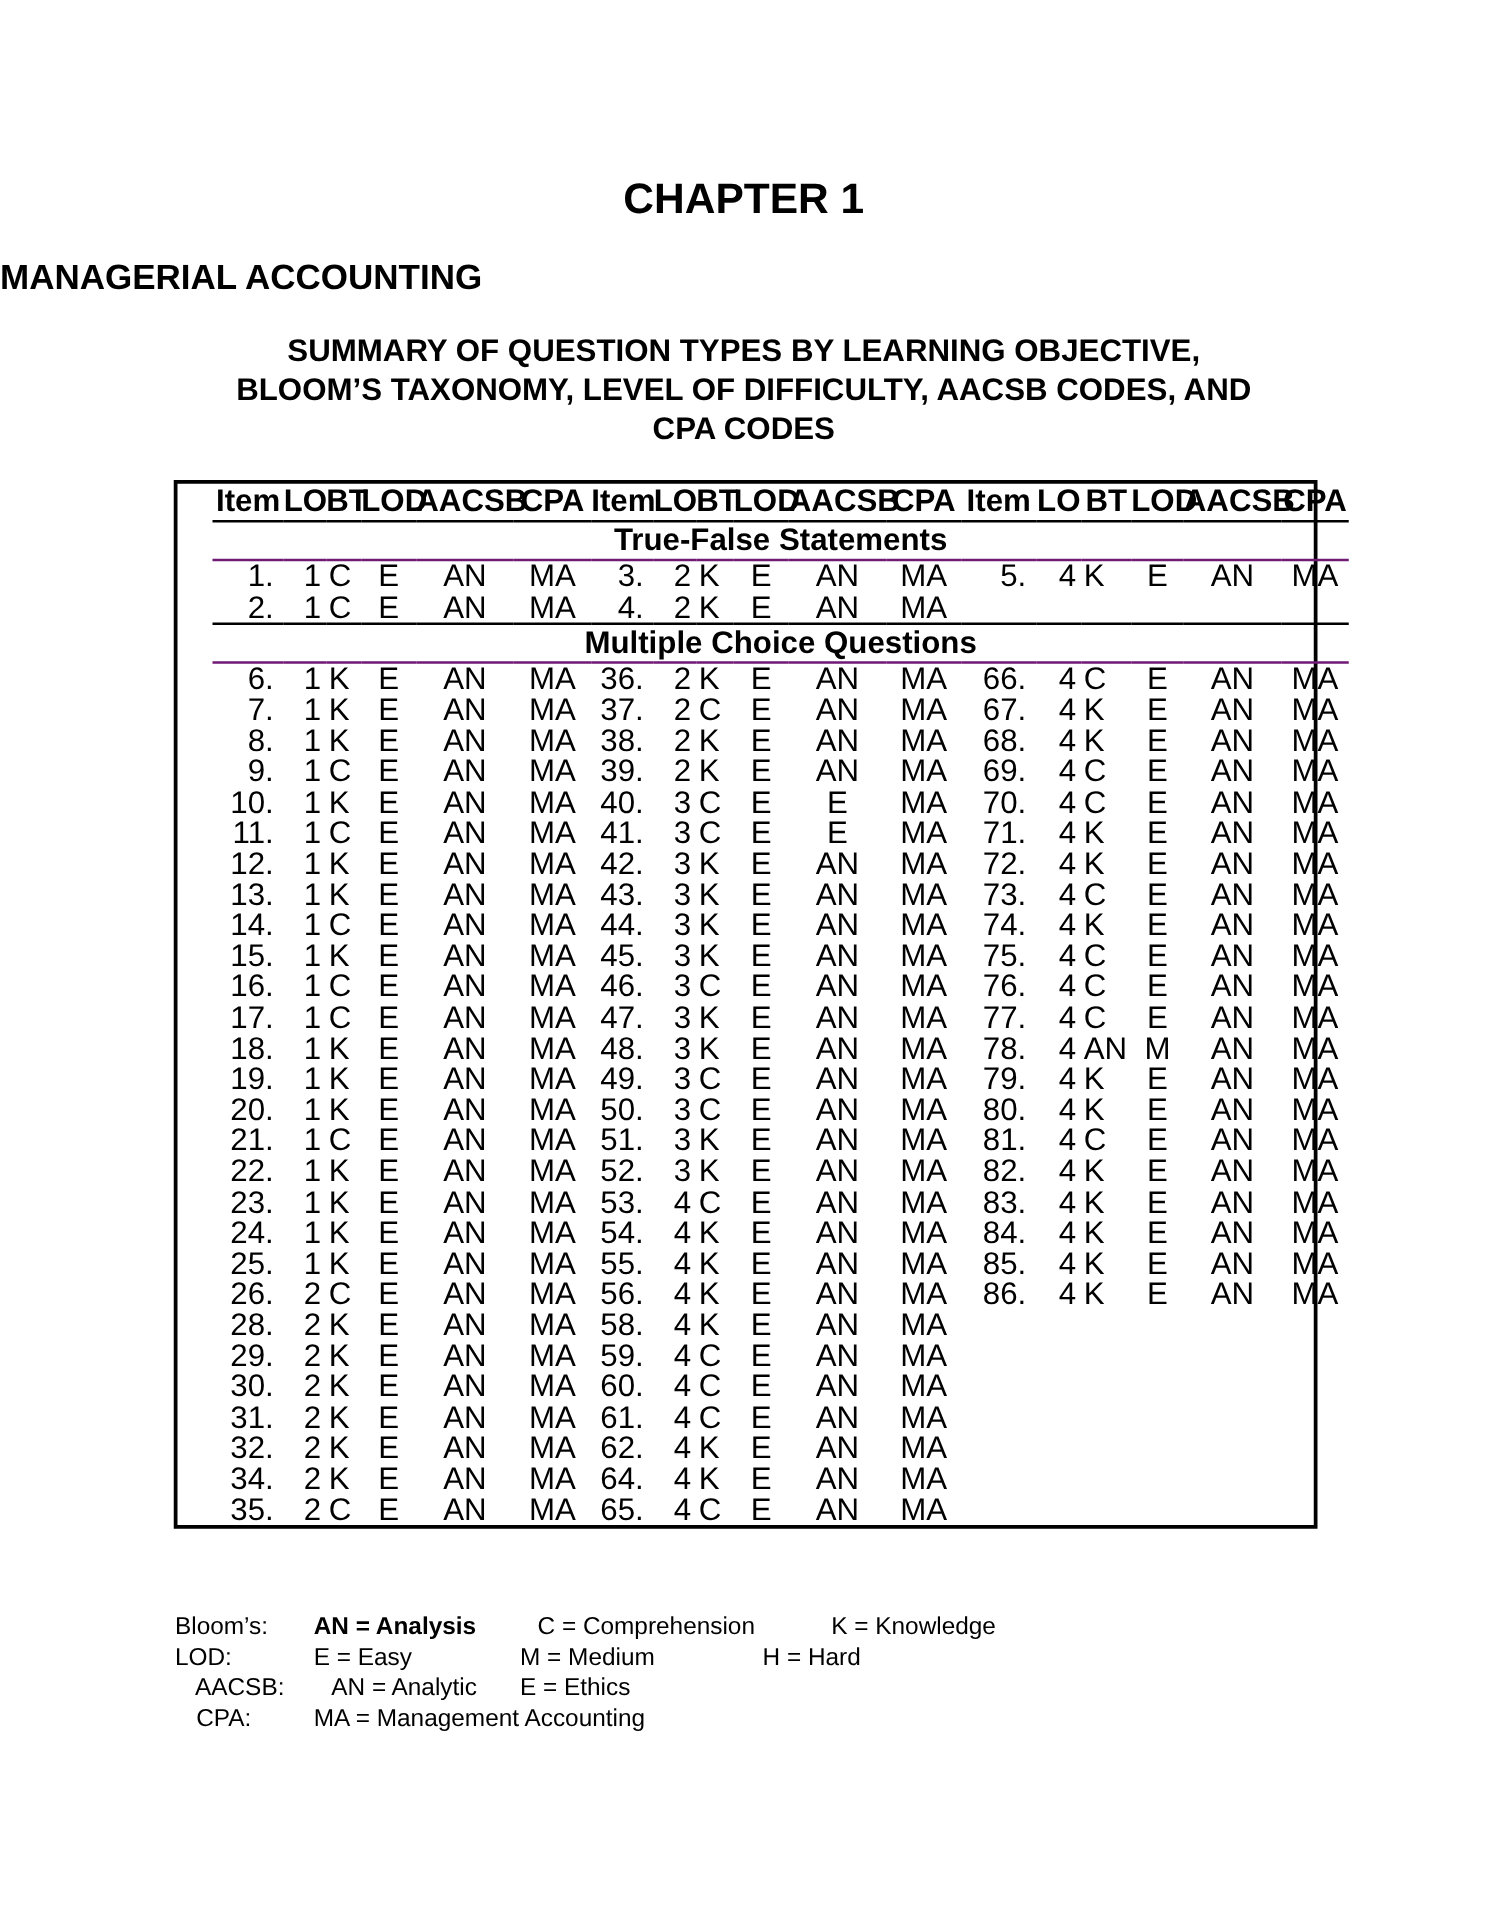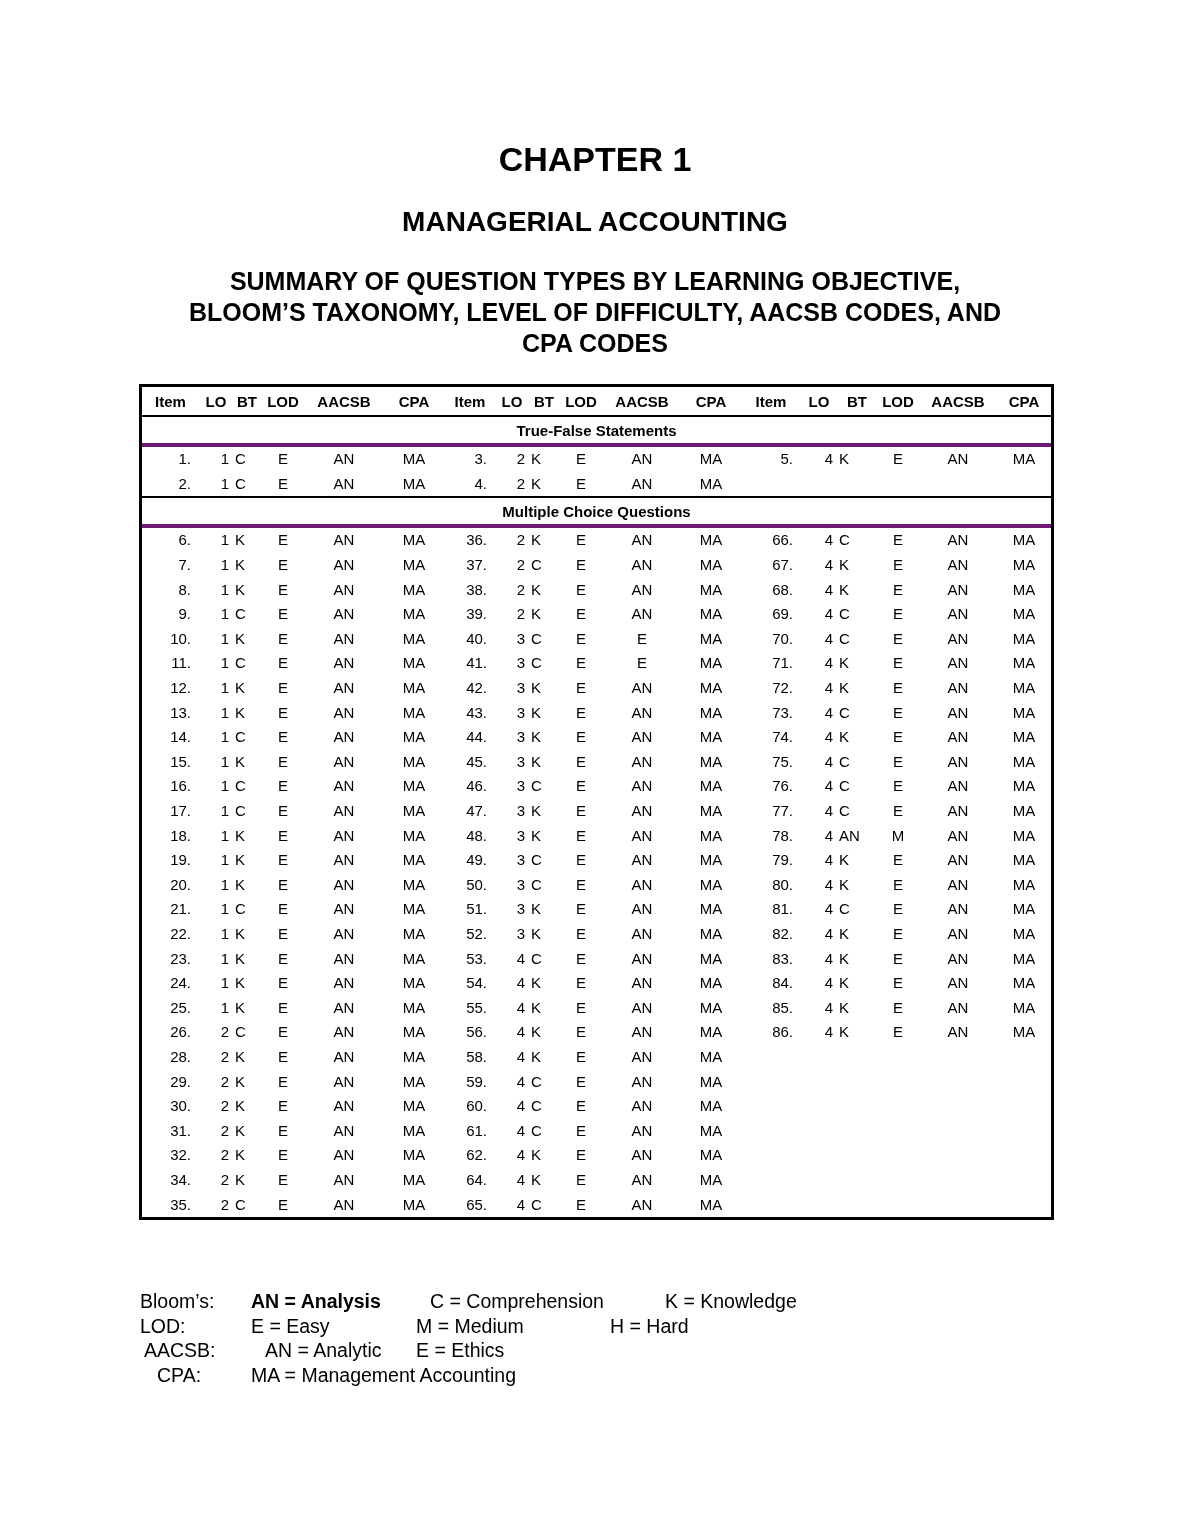--- a/index.html
+++ b/index.html
@@ -1,25 +1,25 @@
 <!DOCTYPE html>
 <html><head>
 <meta charset="utf-8">
 <style>
   html, body { margin: 0; padding: 0; background: #ffffff; }
   body { width: 1190px; height: 1540px; position: relative; font-family: "Liberation Sans", sans-serif; color: #000; }
   .title1 { position: absolute; top: 140px; left: 0; width: 1190px; text-align: center; font-size: 34px; font-weight: bold; }
-  .title2 { position: absolute; top: 206px; left: 0; width: 1190px; text-align: center; font-size: 28px; font-weight: bold; }
+  .title2 { position: absolute; top: 206px; left: 0; width: 1190px; text-align: left; font-size: 28px; font-weight: bold; }
   .title3 { position: absolute; top: 266px; left: 0; width: 1190px; text-align: center; font-size: 25px; font-weight: bold; line-height: 31px; }
   .tbl-wrap { position: absolute; top: 384px; left: 139px; width: 909px; border: 3px solid #000; }
-  table { border-collapse: collapse; width: 100%; table-layout: fixed; font-size: 15px; }
+  table { border-collapse: collapse; width: 100%; table-layout: fixed; font-size: 25px; margin-left: 28px; }
   td, th { padding: 0; text-align: center; white-space: nowrap; overflow: visible; }
   th { font-weight: bold; height: 28px; }
   tr.hdr th { border-bottom: 2px solid #000; }
-  tr.sec td { font-weight: bold; height: 26px; border-bottom: 4px solid #701a75; }
+  tr.sec td { font-weight: bold; height: 26px; border-bottom: 2px solid #701a75; }
   tr.sec2 td { border-top: 2px solid #000; }
   tr.row td { height: 24.6px; line-height: 24px; }
   td.it { text-align: right; padding-right: 8px; }
   td.lo { text-align: right; padding-right: 4px; }
   td.bt { text-align: left; padding-left: 2px; }
   .legend { position: absolute; top: 1289px; left: 140px; font-size: 19.5px; line-height: 24.5px; }
   .legend .lrow { position: relative; height: 24.5px; }
   .legend .lrow span { position: absolute; white-space: nowrap; }
 </style>
 </head>
@@ -695,21 +695,21 @@
       <span style="left: 290px;">C = Comprehension</span>
       <span style="left: 525px;">K = Knowledge</span>
     </div>
     <div class="lrow">
       <span style="left: 0px;">LOD:</span>
       <span style="left: 111px;">E = Easy</span>
       <span style="left: 276px;">M = Medium</span>
       <span style="left: 470px;">H = Hard</span>
     </div>
     <div class="lrow">
-      <span style="left: 4px;">AACSB:</span>
+      <span style="left: 16px;">AACSB:</span>
       <span style="left: 125px;">AN = Analytic</span>
       <span style="left: 276px;">E = Ethics</span>
     </div>
     <div class="lrow">
       <span style="left: 17px;">CPA:</span>
       <span style="left: 111px;">MA = Management Accounting</span>
     </div>
   </div>
 
 </body></html>

